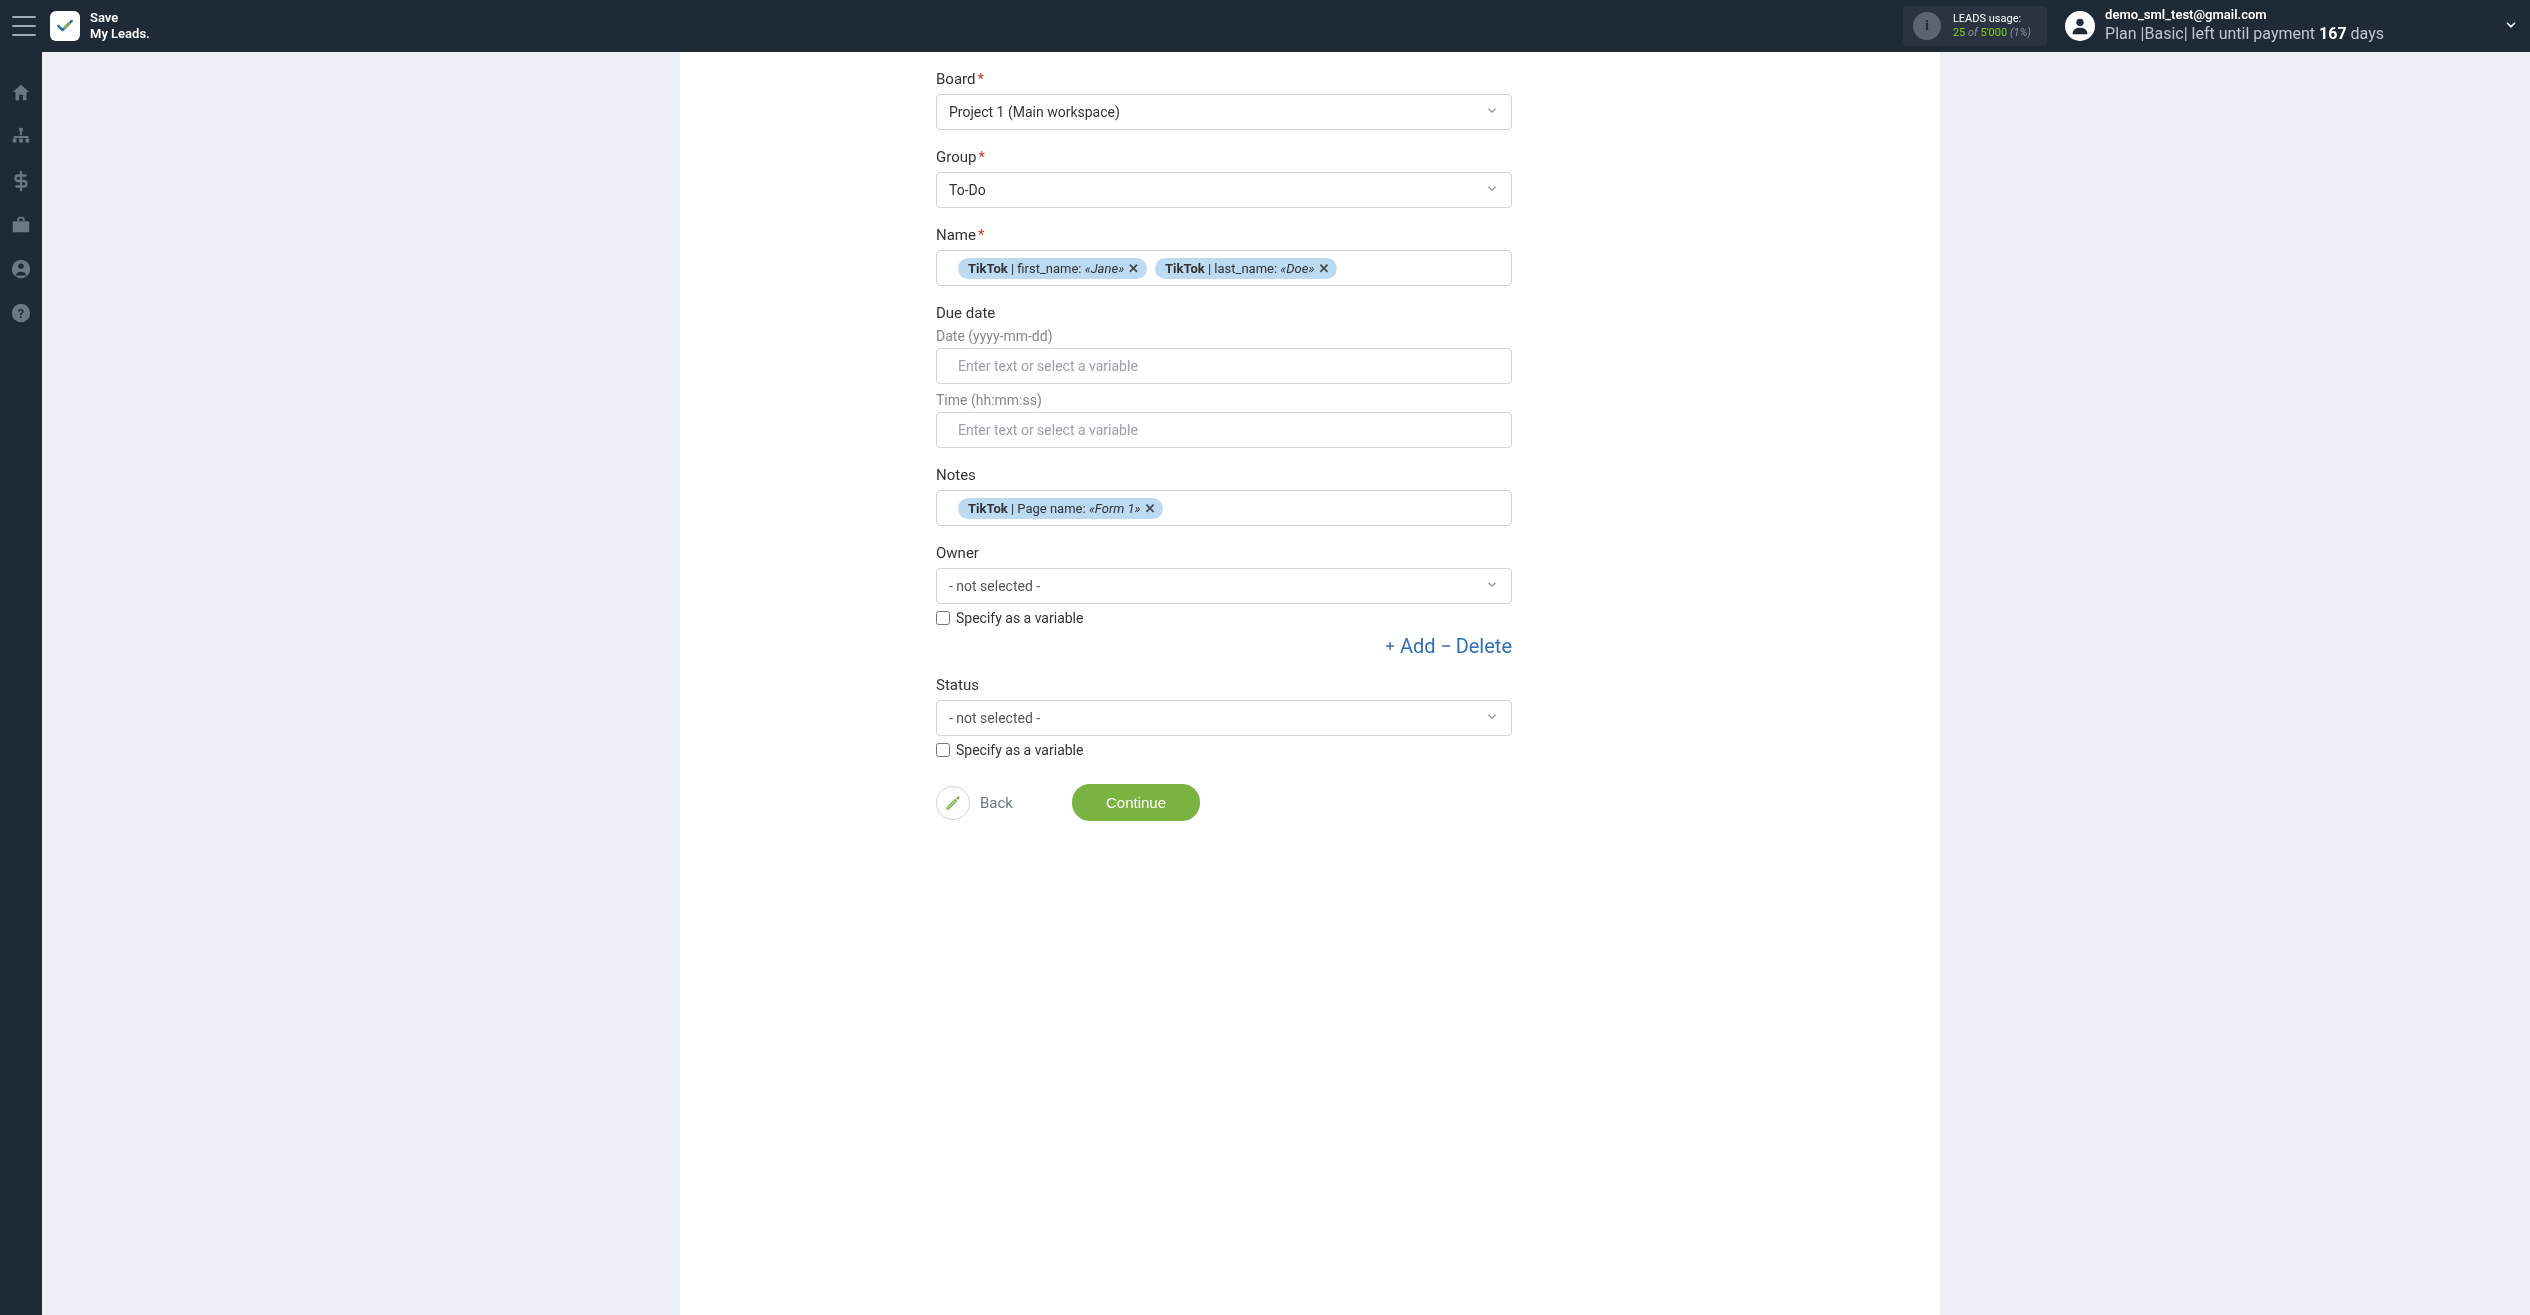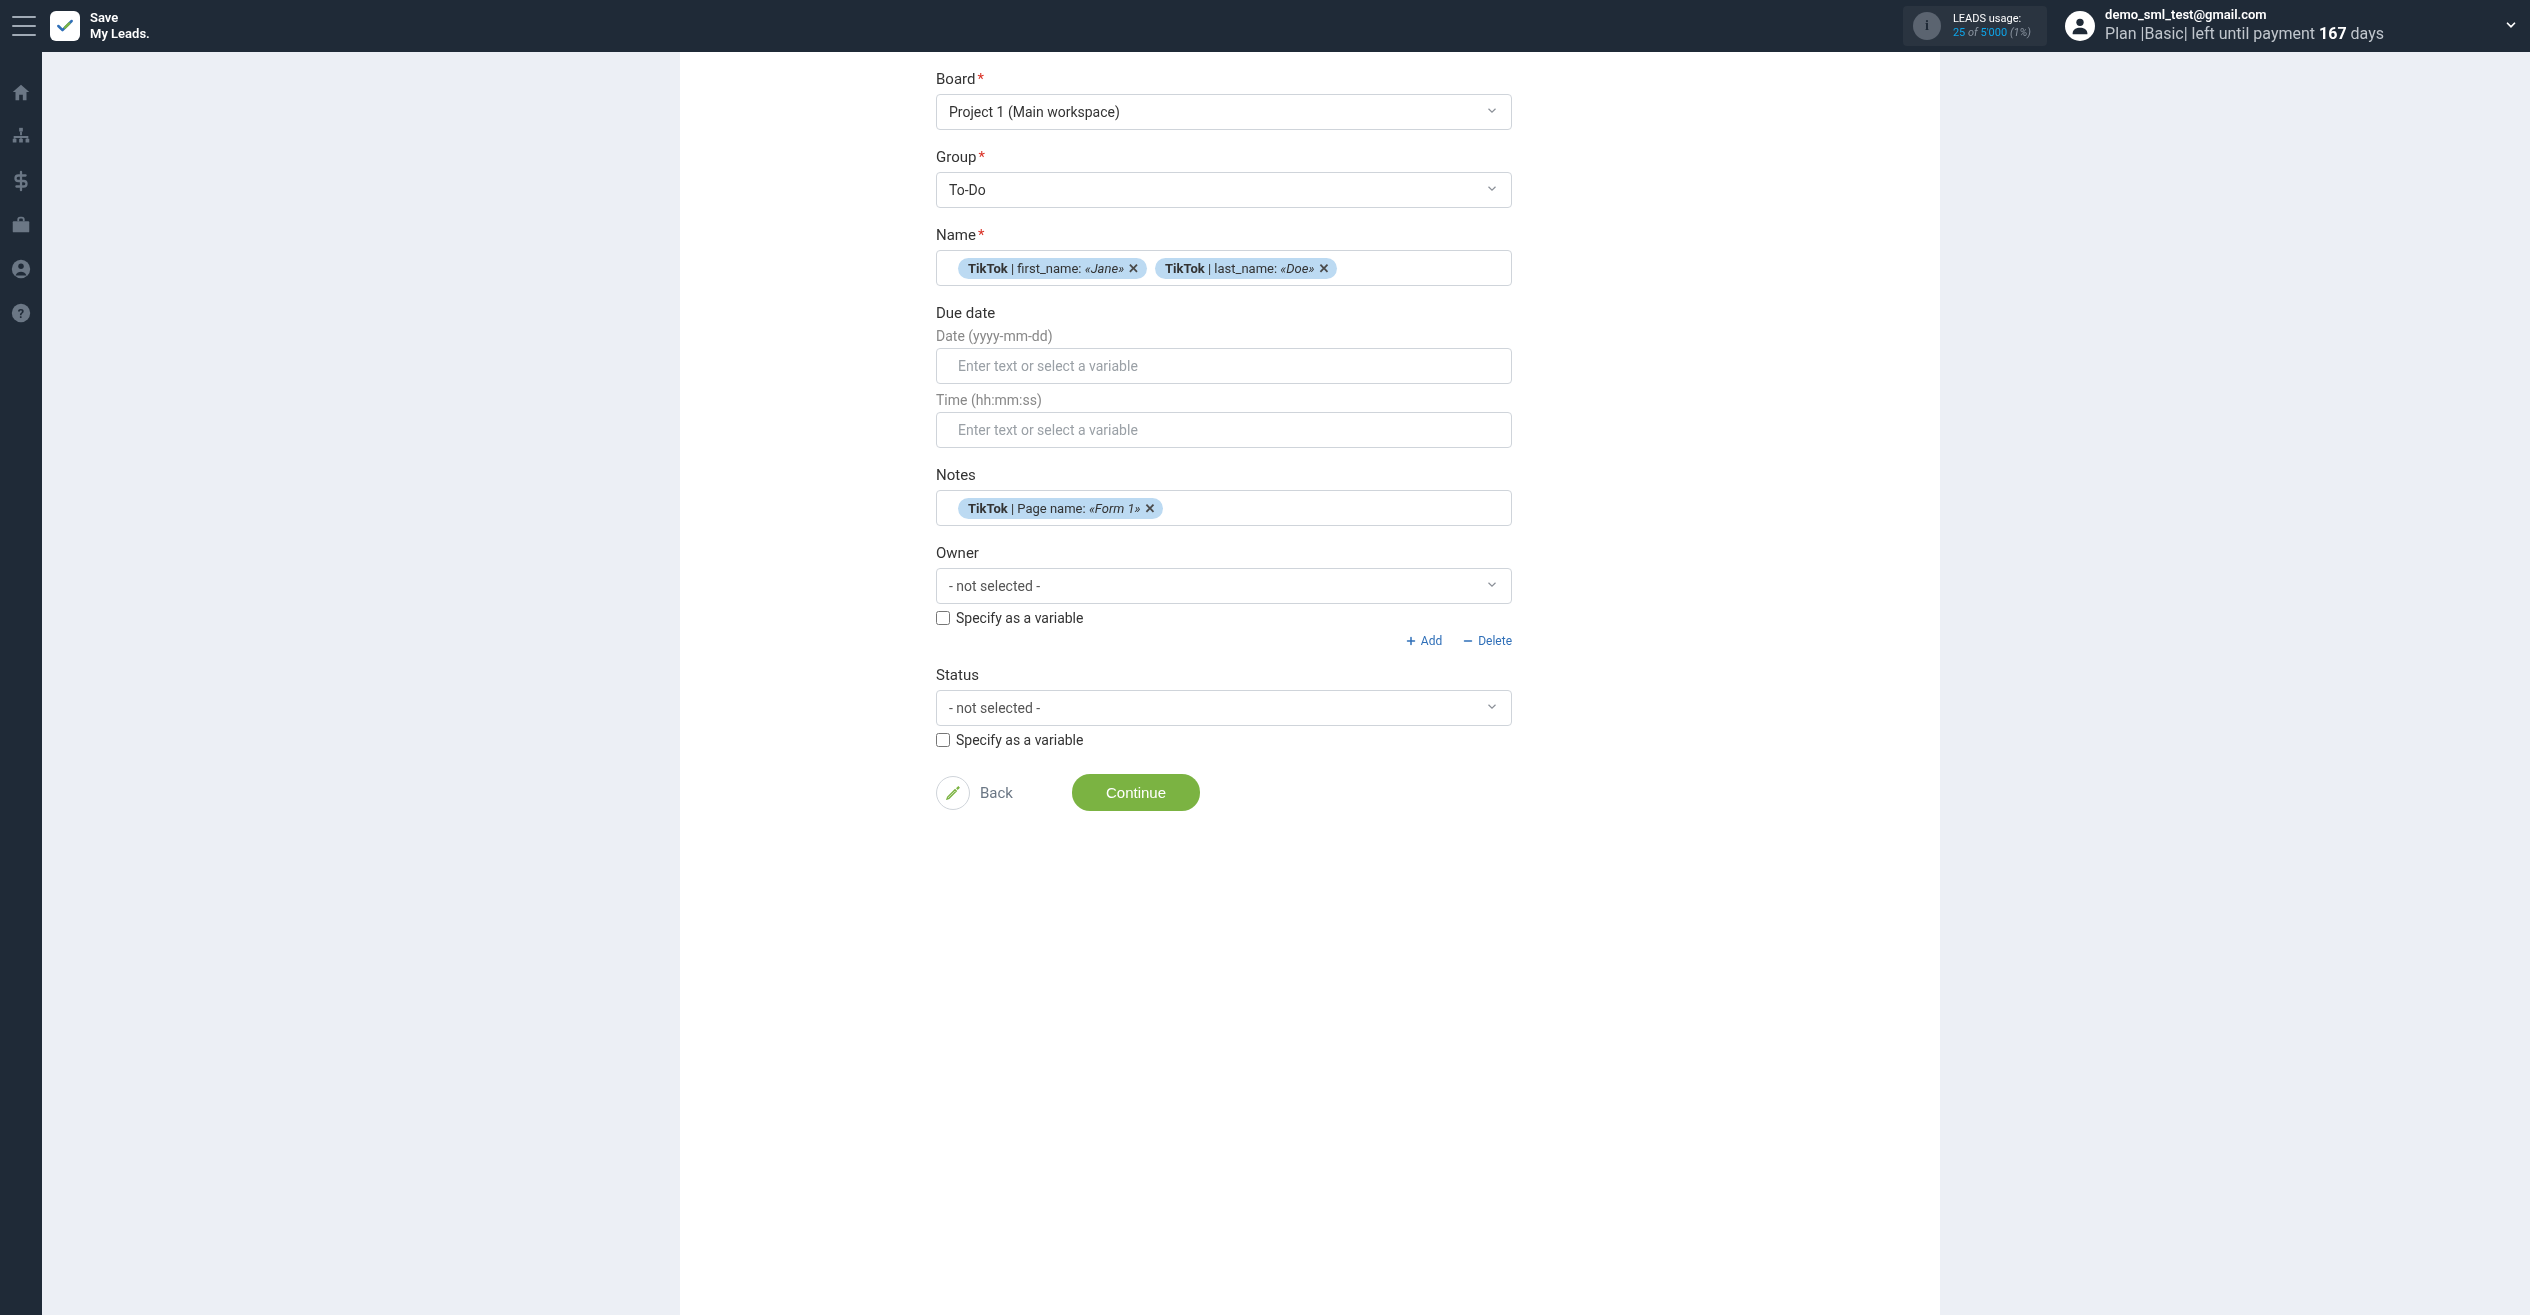--- a/index.html
+++ b/index.html
@@ -57,21 +57,21 @@
       width: 28px; height: 28px;
       background: #5b6470;
       border-radius: 50%;
       display: flex; align-items: center; justify-content: center;
       margin-right: 12px;
       color: #1f2a37;
       font-weight: bold;
       font-family: Georgia, serif;
     }
     .leads-text { font-size: 11px; line-height: 1.3; }
-    .leads-text .line2 span.green { color: #0ea5e9; }
+    .leads-text .line2 span.green { color: #84cc16; }
     .leads-text .line2 span.grey { color: #8b95a1; font-style: italic; }
     .user-block { display: flex; align-items: center; }
     .avatar-circle {
       width: 30px; height: 30px;
       background: #fff;
       border-radius: 50%;
       display: flex; align-items: center; justify-content: center;
       margin-right: 10px;
     }
     .avatar-circle svg { width: 22px; height: 22px; fill: #1f2a37; }
@@ -177,23 +177,23 @@
       display: flex;
       align-items: center;
       margin-top: 6px;
       font-size: 14px;
       color: #333;
     }
     .checkbox-row input { margin-right: 6px; width: 14px; height: 14px; }
     .add-delete-row {
       display: flex;
       justify-content: flex-end;
-      gap: 20px;
+      gap: 4px;
       margin-top: 8px;
-      font-size: 12px;
+      font-size: 20px;
     }
     .add-link, .del-link {
       color: #2f6fb8;
       cursor: pointer;
       display: flex;
       align-items: center;
       gap: 4px;
     }
     .action-row {
       display: flex;

